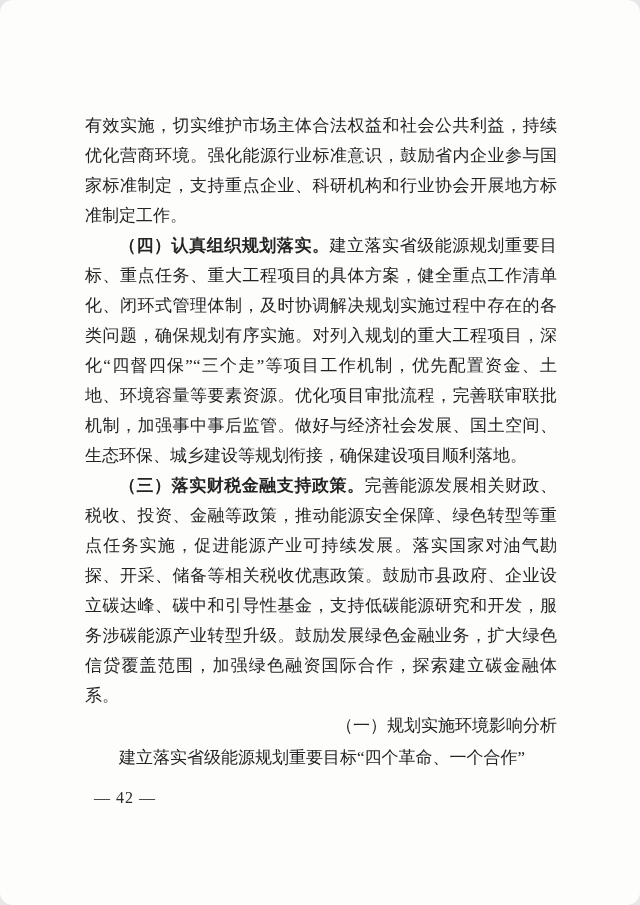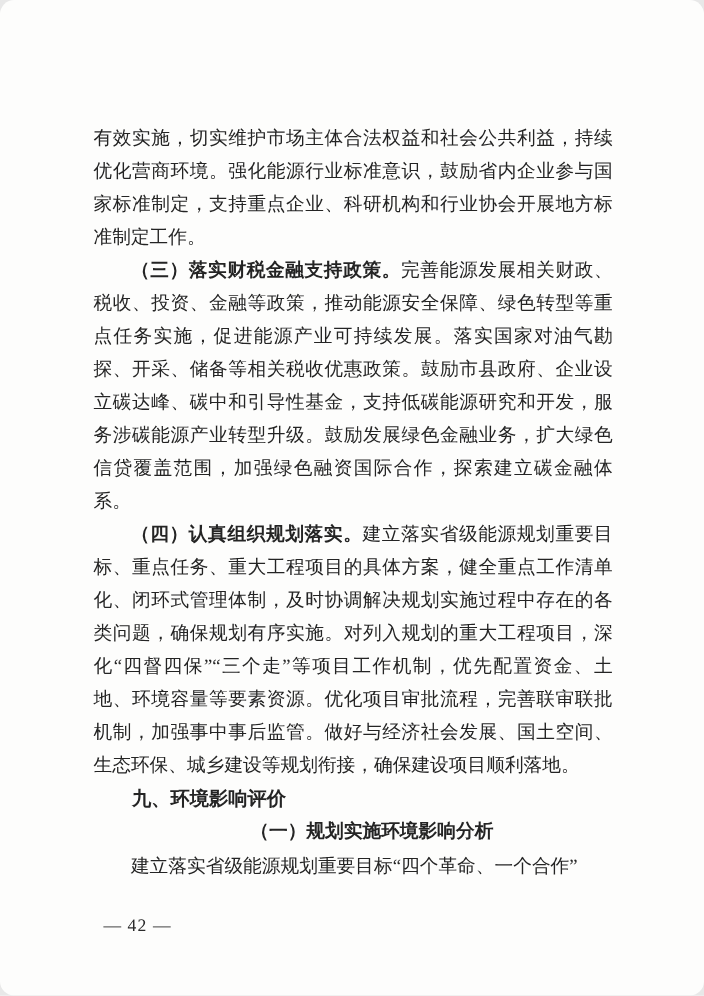--- a/index.html
+++ b/index.html
@@ -41,52 +41,51 @@
     margin: 6px 0 0 0;
     font-size: 17.5px;
     font-weight: bold;
     line-height: 30px;
     text-indent: 2em;
     text-align: left;
   }
   .subsection-heading {
     margin: 2px 0 0 0;
     font-size: 17px;
-    font-weight: bold;
+    font-weight: normal;
     line-height: 30px;
     text-indent: 2em;
-    text-align: center;
+    text-align: right;
   }
   .last-para {
     margin-top: 2px !important;
   }
   .footer {
     position: absolute;
     left: 94px;
-    top: 832px;
+    top: 788px;
     font-size: 16px;
     line-height: 20px;
     color: #2a2a2a;
     letter-spacing: 1px;
   }
 </style>
 </head>
 <body>
 
 <div class="page">
 
   <div class="content">
 
     <p>有效实施，切实维护市场主体合法权益和社会公共利益，持续优化营商环境。强化能源行业标准意识，鼓励省内企业参与国家标准制定，支持重点企业、科研机构和行业协会开展地方标准制定工作。</p>
 
+    <p class="indent"><span class="lead">（四）认真组织规划落实。</span><span>建立落实省级能源规划重要目标、重点任务、重大工程项目的具体方案，健全重点工作清单化、闭环式管理体制，及时协调解决规划实施过程中存在的各类问题，确保规划有序实施。对列入规划的重大工程项目，深化“四督四保”“三个走”等项目工作机制，优先配置资金、土地、环境容量等要素资源。优化项目审批流程，完善联审联批机制，加强事中事后监管。做好与经济社会发展、国土空间、生态环保、城乡建设等规划衔接，确保建设项目顺利落地。</span></p>
+
     <p class="indent"><span class="lead">（三）落实财税金融支持政策。</span><span>完善能源发展相关财政、税收、投资、金融等政策，推动能源安全保障、绿色转型等重点任务实施，促进能源产业可持续发展。落实国家对油气勘探、开采、储备等相关税收优惠政策。鼓励市县政府、企业设立碳达峰、碳中和引导性基金，支持低碳能源研究和开发，服务涉碳能源产业转型升级。鼓励发展绿色金融业务，扩大绿色信贷覆盖范围，加强绿色融资国际合作，探索建立碳金融体系。</span></p>
 
-    <p class="indent"><span class="lead">（四）认真组织规划落实。</span><span>建立落实省级能源规划重要目标、重点任务、重大工程项目的具体方案，健全重点工作清单化、闭环式管理体制，及时协调解决规划实施过程中存在的各类问题，确保规划有序实施。对列入规划的重大工程项目，深化“四督四保”“三个走”等项目工作机制，优先配置资金、土地、环境容量等要素资源。优化项目审批流程，完善联审联批机制，加强事中事后监管。做好与经济社会发展、国土空间、生态环保、城乡建设等规划衔接，确保建设项目顺利落地。</span></p>
-
-    <p class="section-heading">九、环境影响评价</p>
 
     <p class="subsection-heading">（一）规划实施环境影响分析</p>
 
     <p class="indent last-para">建立落实省级能源规划重要目标“四个革命、一个合作”</p>
 
   </div>
 
   <div class="footer">— 42 —</div>
 
 </div>

